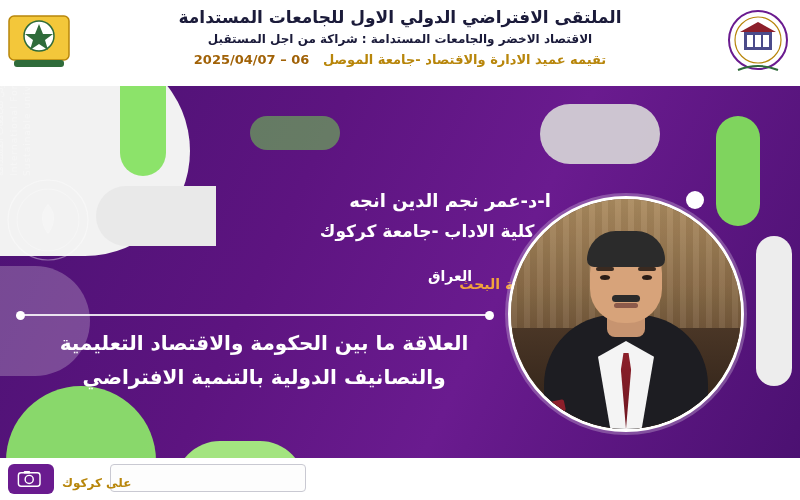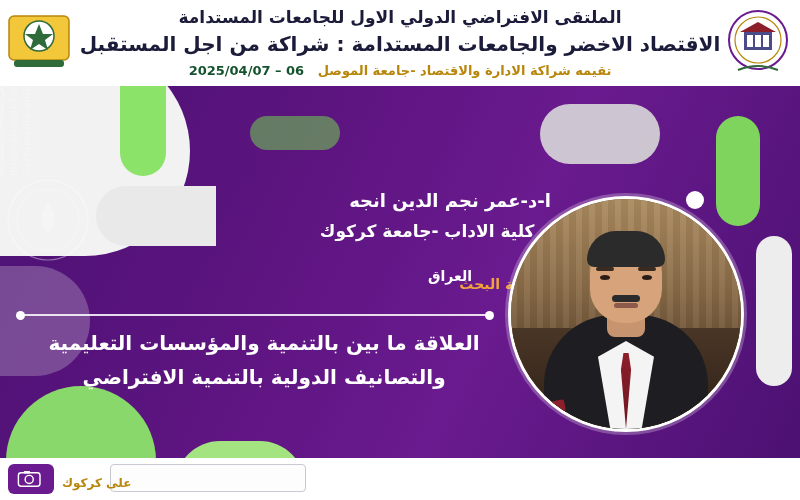--- a/index.html
+++ b/index.html
@@ -38,33 +38,33 @@
     text-align: center;
     line-height: 1.35;
   }
   .h-line1 {
     font-size: 17px;
     font-weight: bold;
     color: #1b1b3a;
     letter-spacing: 0px;
   }
   .h-line2 {
-    font-size: 20px;
+    font-size: 12px;
     font-weight: bold;
     color: #1b1b3a;
     margin-top: 2px;
   }
   .h-line3 {
     margin-top: 4px;
     font-size: 13px;
     font-weight: bold;
     color: #b8860b;
   }
   .h-line3 .date {
-    color: #14532d;
+    color: #a16207;
     font-weight: bold;
   }
 
   
   .logo-left {
     position: absolute;
     left: 8px; top: 12px;
     width: 62px; height: 58px;
     z-index: 40;
   }
@@ -476,21 +476,21 @@
 </head>
 <body>
 
 <div id="poster">
 
   <div class="header">
     <div class="header-texts">
       <div class="h-line1">الملتقى الافتراضي الدولي الاول للجامعات المستدامة</div>
       <div class="h-line2">الاقتصاد الاخضر والجامعات المستدامة : شراكة من اجل المستقبل</div>
       <div class="h-line3">
-        <span>تقيمه شراكة الادارة والاقتصاد -جامعة الموصل</span>
+        <span>تقيمه عميد الادارة والاقتصاد -جامعة الموصل</span>
         &nbsp;
         <span class="date">06 – 2025/04/07</span>
       </div>
     </div>
 
     <div class="logo-left">
       <svg viewBox="0 0 62 58" width="62" height="58" aria-hidden="true">
         <rect x="1" y="4" width="60" height="44" rx="5" fill="#f3c73a" stroke="#b8860b" stroke-width="1.5"></rect>
         <circle cx="31" cy="24" r="15" fill="#ffffff" stroke="#2f6b3a" stroke-width="1.5"></circle>
         <path d="M31 12 L35 22 L45 22 L37 28 L40 38 L31 32 L22 38 L25 28 L17 22 L27 22 Z" fill="#2f6b3a"></path>
@@ -551,21 +551,21 @@
     </div>
 
     <div class="paper-label">عنوان ورقة البحث</div>
 
     <div class="divider">
       <span class="dot dot-l"></span>
       <span class="dot dot-r"></span>
     </div>
 
     <div class="paper-title">
-      <div>العلاقة ما بين بالتنمية والمؤسسات التعليمية</div>
+      <div>العلاقة ما بين الحكومة والاقتصاد التعليمية</div>
       <div>والتصانيف الدولية بالتنمية الافتراضي</div>
     </div>
 
     <div class="portrait">
       <div class="p-bg"></div>
       <div class="p-wall"></div>
       <div class="p-lower"></div>
       <div class="p-body"></div>
       <div class="p-shirt"></div>
       <div class="p-tie"></div>

